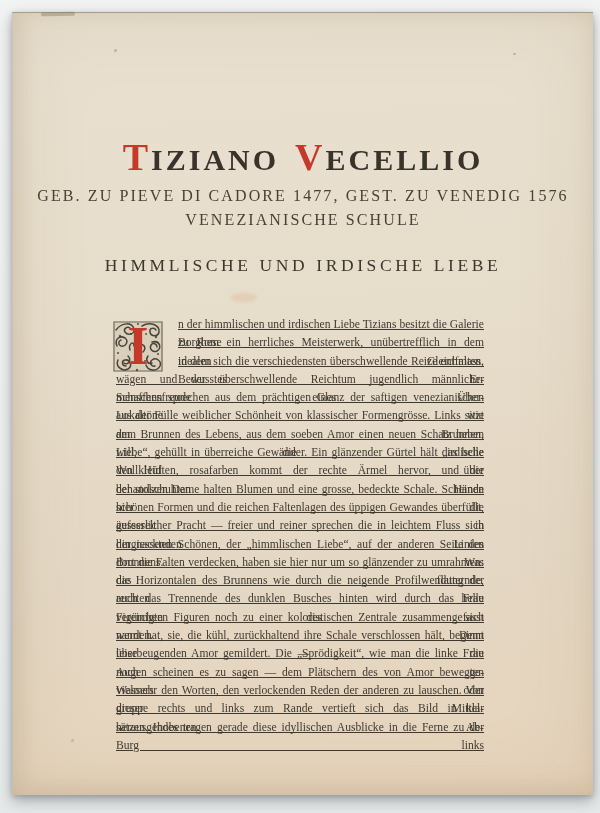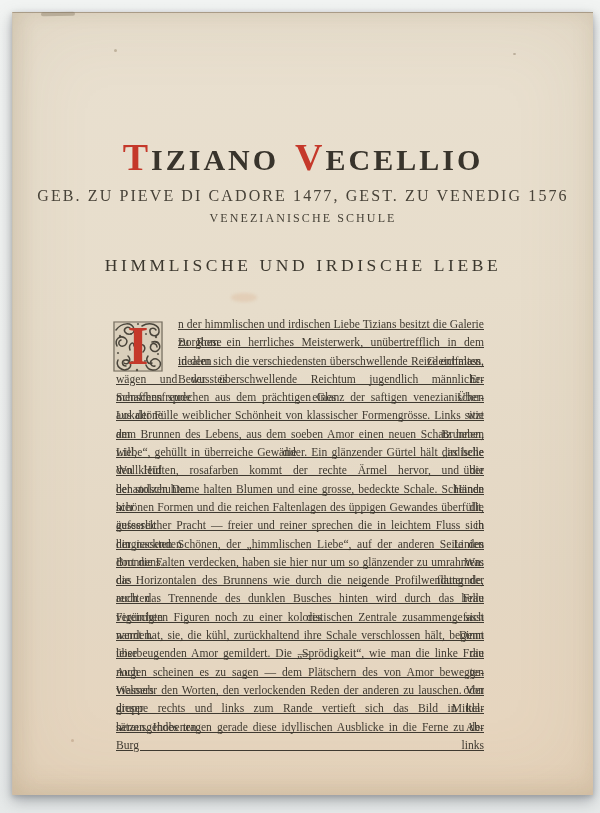--- a/index.html
+++ b/index.html
@@ -24,21 +24,21 @@
   .speck.s2{left:500px;top:40px;width:3px;height:2px;background:rgba(110,95,70,.38);}
   .speck.s3{left:58px;top:726px;width:3px;height:3px;background:rgba(150,110,80,.30);}
   .smudge{position:absolute;left:218px;top:280px;width:26px;height:9px;border-radius:50%;
     background:rgba(205,130,80,.16);filter:blur(1.5px);}
 
   .centered{position:absolute;left:0;right:0;text-align:center;}
   .main-title{top:122px;font-size:30px;letter-spacing:3px;color:#38342c;white-space:nowrap;}
   .main-title .cap{font-size:38px;color:#c5382a;}
   .main-title .word2{margin-left:16px;}
   .sub-line1{top:174px;font-size:16px;letter-spacing:2.1px;color:#45403699;color:#474238;}
-  .sub-line2{top:198px;font-size:12px;letter-spacing:2.1px;color:#474238;text-align:center;}
+  .sub-line2{top:198px;font-size:16px;letter-spacing:2.1px;color:#474238;text-align:center;}
   .essay-heading{top:242px;font-size:17.5px;letter-spacing:3.6px;color:#3b372e;}
 
   .body-block{position:absolute;left:103px;top:303px;width:368px;
     font-size:11.6px;line-height:18.3px;color:#3f3a31;}
   .line{text-align:justify;text-align-last:justify;height:18.3px;overflow:visible;text-decoration:underline;}
   .l-indent{margin-left:62px;}
   .dropcap-box{position:absolute;left:-4px;top:4px;width:52px;height:53px;}
   .dropcap-box svg{position:absolute;left:0;top:0;}
   .dropcap-letter{position:absolute;left:0;top:1px;width:52px;text-align:center;
     font-size:54px;line-height:50px;color:#c5382a;font-weight:bold;}

